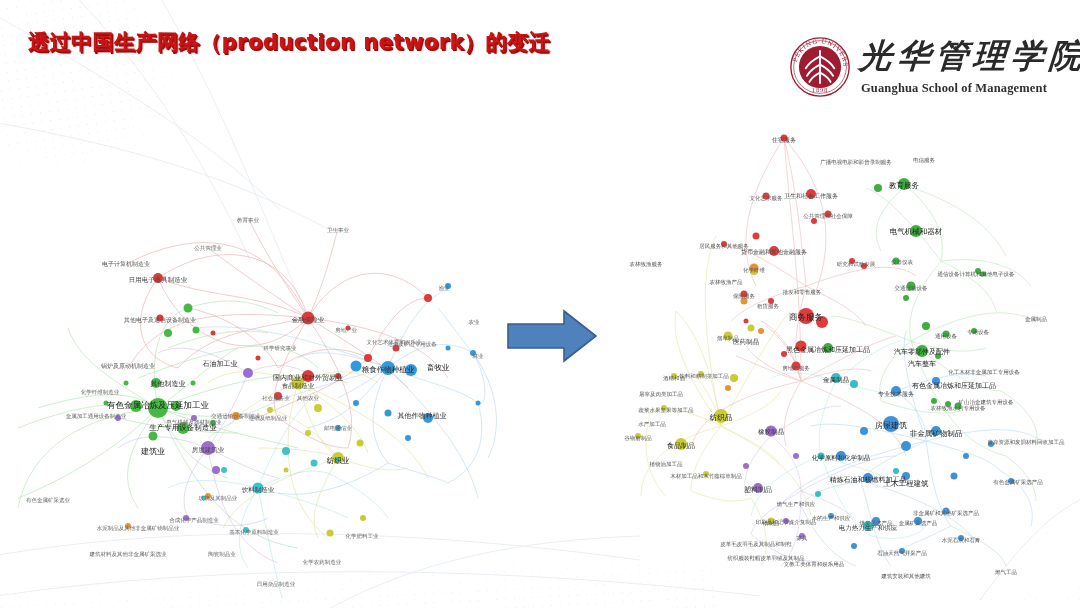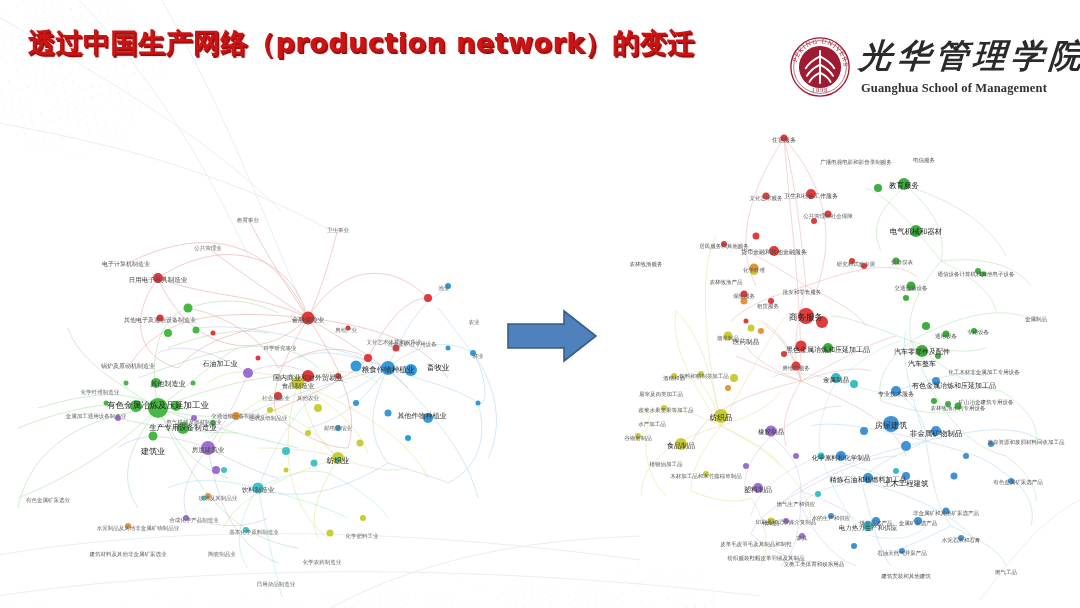--- a/index.html
+++ b/index.html
@@ -36,21 +36,21 @@
     -webkit-mask-image:linear-gradient(to top left, #000 8%, transparent 70%);
     mask-image:linear-gradient(to top left, #000 8%, transparent 70%);
   }
   .bg-arcs{position:absolute;inset:0;opacity:.30;}
 
   
   .title-block{position:absolute;left:28px;top:24px;width:740px;}
   .title-line{
     font-family:"DejaVu Sans","Liberation Sans",sans-serif;
     font-weight:bold;
-    font-size:27px;
+    font-size:21px;
     line-height:37px;
     color:#CC1414;
     letter-spacing:.5px;
     white-space:nowrap;
     text-shadow:
        1px 1px 0 #a61010,
        1.6px 1.6px 0 #8d0e0e,
        2.2px 2.4px 1.6px rgba(120,12,12,.45);
   }
 

